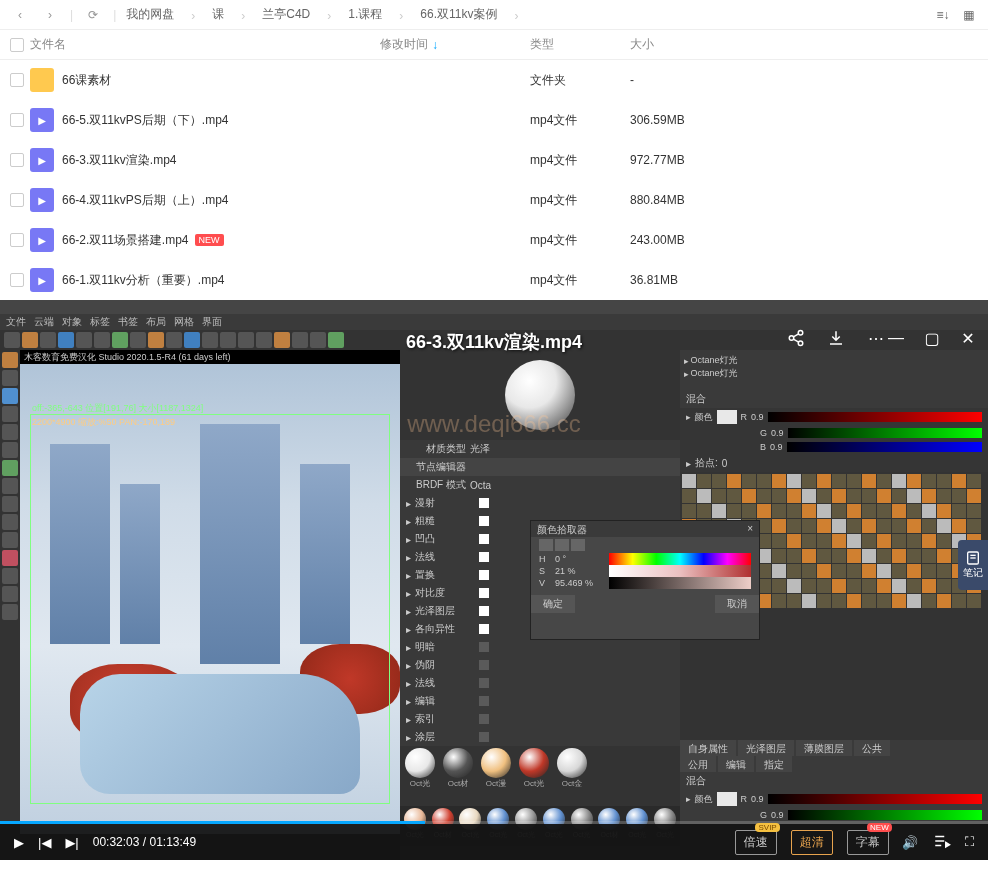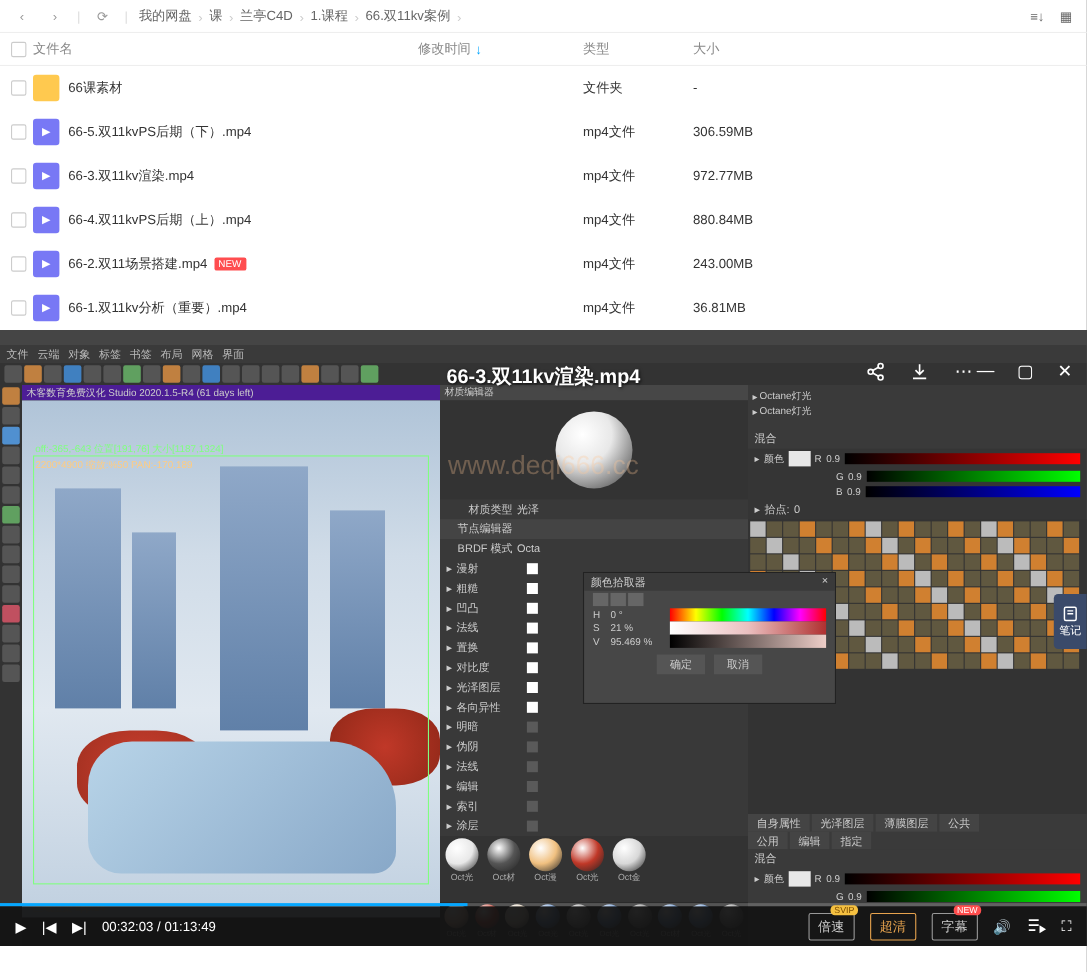--- a/index.html
+++ b/index.html
@@ -1,19 +1,19 @@
 <!DOCTYPE html>
 <html><head>
 <meta charset="utf-8">
 <style>
 *{margin:0;padding:0;box-sizing:border-box;font-family:"Microsoft YaHei",sans-serif}
 body{width:988px;height:884px;background:#fff;overflow:hidden;font-size:12px}
 .toolbar{height:30px;display:flex;align-items:center;padding:0 10px;border-bottom:1px solid #eee;gap:10px}
 .nav-btn{width:20px;height:20px;display:flex;align-items:center;justify-content:center;color:#999;cursor:pointer}
-.bc{display:flex;align-items:flex-end;gap:6px;color:#666}
+.bc{display:flex;align-items:flex-end;gap:17px;color:#666}
 .bc-sep{color:#ccc}
 .bc-item{cursor:pointer}
 .tb-right{margin-left:auto;display:flex;gap:8px}
 .icon-btn{width:18px;height:18px;color:#666;cursor:pointer;display:flex;align-items:center;justify-content:center}
 .table-header{height:30px;display:flex;align-items:center;border-bottom:1px solid #eee;padding:0 10px;color:#888}
 .col-check{width:20px}
 .col-name{flex:0 0 350px}
 .col-date{flex:0 0 150px;display:flex;align-items:center;gap:4px}
 .col-type{flex:0 0 100px}
 .col-size{flex:0 0 150px}
@@ -34,21 +34,21 @@
 .tb-icon.blue{background:#4080c0}
 .tb-icon.green{background:#60a060}
 .c4d-body{flex:1;display:flex;position:relative}
 .left-tools{width:20px;background:#333;display:flex;flex-direction:column;gap:2px;padding:2px}
 .lt-icon{width:16px;height:16px;background:#555;border-radius:2px}
 .lt-icon:nth-child(1){background:#c08040}
 .lt-icon:nth-child(3){background:#5090d0}
 .lt-icon:nth-child(7){background:#60a060}
 .lt-icon:nth-child(12){background:#c05060}
 .viewport{width:380px;background:#222;position:relative}
-.vp-header{height:14px;background:#4c1d95;color:#ccc;font-size:9px;padding:0 4px;display:flex;align-items:center;gap:6px}
+.vp-header{height:14px;background:#000000;color:#ccc;font-size:9px;padding:0 4px;display:flex;align-items:center;gap:6px}
 .vp-toolbar{height:18px;background:#474747;display:flex;align-items:center;gap:4px;padding:0 4px;color:#ccc;font-size:9px}
 .vp-img{flex:1;position:relative;height:470px;background:linear-gradient(180deg,#b0c4d8 0%,#d0dce8 30%,#e0e8f0 60%,#c0d0e0 100%)}
 .vp-building{position:absolute;background:linear-gradient(180deg,#8fa8c8,#6080a8)}
 .vp-b1{left:30px;top:80px;width:60px;height:200px}
 .vp-b2{left:100px;top:120px;width:40px;height:160px}
 .vp-b3{left:180px;top:60px;width:80px;height:240px}
 .vp-b4{left:280px;top:100px;width:50px;height:180px}
 .vp-red{position:absolute;left:50px;top:300px;width:120px;height:80px;background:radial-gradient(circle,#d04030,#a03020);border-radius:40%}
 .vp-red2{position:absolute;left:280px;top:280px;width:100px;height:70px;background:radial-gradient(circle,#c03828,#902818);border-radius:40%}
 .vp-shoe{position:absolute;left:60px;bottom:40px;width:280px;height:120px;background:linear-gradient(135deg,#b8d4e8,#88a8c8);border-radius:40px 60px 20px 30px}
@@ -83,21 +83,21 @@
 .rgb-row{display:flex;align-items:center;gap:4px;padding:2px 6px;font-size:9px;color:#ccc}
 .rgb-slider{flex:1;height:10px;position:relative}
 .rgb-r{background:linear-gradient(90deg,#000,#f00)}
 .rgb-g{background:linear-gradient(90deg,#000,#0f0)}
 .rgb-b{background:linear-gradient(90deg,#000,#00f)}
 .color-picker{position:absolute;left:530px;top:170px;width:230px;height:120px;background:#474747;border:1px solid #222}
 .cp-title{height:16px;background:#3a3a3a;color:#ccc;font-size:10px;padding:2px 6px;display:flex;justify-content:space-between}
 .hue-bar{height:12px;margin:4px 8px;background:linear-gradient(90deg,#f00,#ff0,#0f0,#0ff,#00f,#f0f,#f00)}
 .sat-bar{height:12px;margin:4px 8px;background:linear-gradient(90deg,#fff,#ebc0c0,#b03030)}
 .val-bar{height:12px;margin:4px 8px;background:linear-gradient(90deg,#000,#eecec8)}
-.cp-buttons{display:flex;gap:8px;justify-content:center;margin-top:6px}
+.cp-buttons{display:flex;gap:8px;justify-content:space-between;margin-top:6px}
 .cp-btn{padding:2px 12px;background:#555;color:#ccc;font-size:10px;cursor:pointer}
 .hsv-row{display:flex;align-items:center;gap:4px;font-size:9px;color:#ccc;padding:0 8px}
 .hsv-row span:first-child{width:12px}
 .video-title{position:absolute;top:30px;left:50%;transform:translateX(-50%);color:#fff;font-size:18px;font-weight:bold;text-shadow:1px 1px 3px rgba(0,0,0,.8);z-index:10}
 .watermark{position:absolute;top:110px;left:50%;transform:translateX(-50%);color:rgba(255,200,150,.3);font-size:24px;z-index:9}
 .top-icons{position:absolute;top:26px;right:100px;display:flex;gap:16px;z-index:10}
 .ti{width:24px;height:24px;color:#fff;cursor:pointer;display:flex;align-items:center;justify-content:center;font-size:16px}
 .win-controls{position:absolute;top:26px;right:8px;display:flex;gap:12px;z-index:10}
 .notes-btn{position:absolute;right:0;top:240px;width:30px;height:50px;background:#3a4a6a;color:#fff;font-size:10px;display:flex;flex-direction:column;align-items:center;justify-content:center;border-radius:4px 0 0 4px;z-index:10}
 .progress-bar{position:absolute;bottom:36px;left:0;right:0;height:3px;background:rgba(255,255,255,.2);z-index:10}
@@ -291,21 +291,20 @@
           <div class="vp-red"></div>
             <div class="vp-red2"></div>
             <div class="vp-shoe"></div>
           <div class="vp-border vp-b-outer"></div>
           <div class="vp-text">off:-365,-643 位置[191,76] 大小[1187,1324]</div>
           <div class="vp-text" style="top:52px;color:#ffcc80">2200*4900 缩放:%50  PAN:-170,189</div>
           <div class="vp-status">区域渲染 spp:24</div>
         </div>
       </div>
       <div class="center-panel">
-        <div class="cp-header">材质编辑器</div>
         <div class="cp-preview">
             <div class="sphere"></div>
           </div>
         <div class="cp-row">
             <span class="cp-label">材质类型</span>
             <span>光泽</span>
           </div>
         <div class="cp-row" style="background:#444">
             <span class="cp-label">节点编辑器</span>
           </div>

